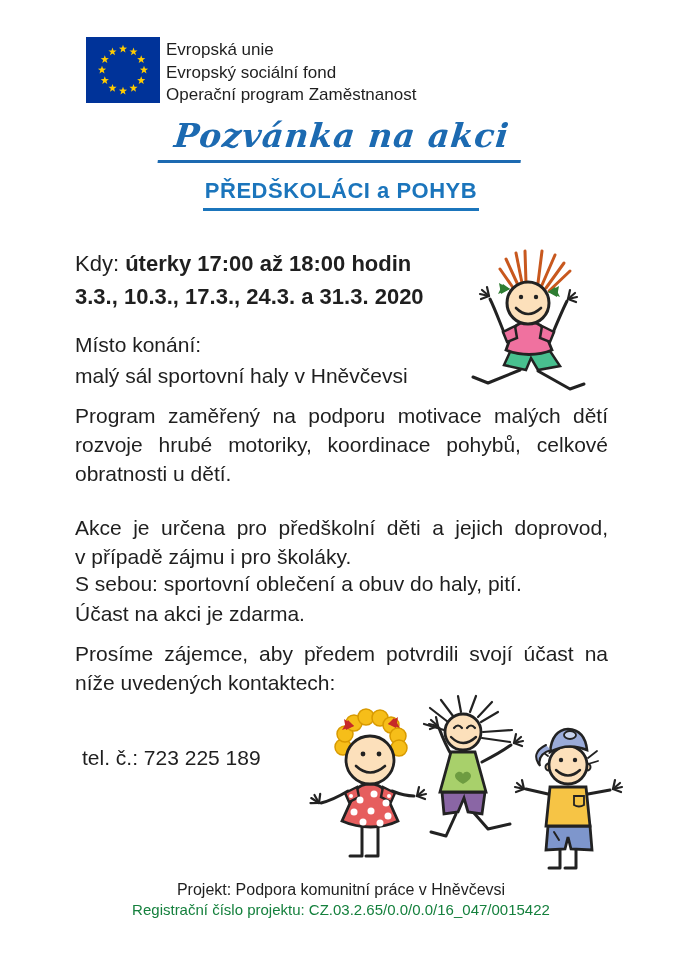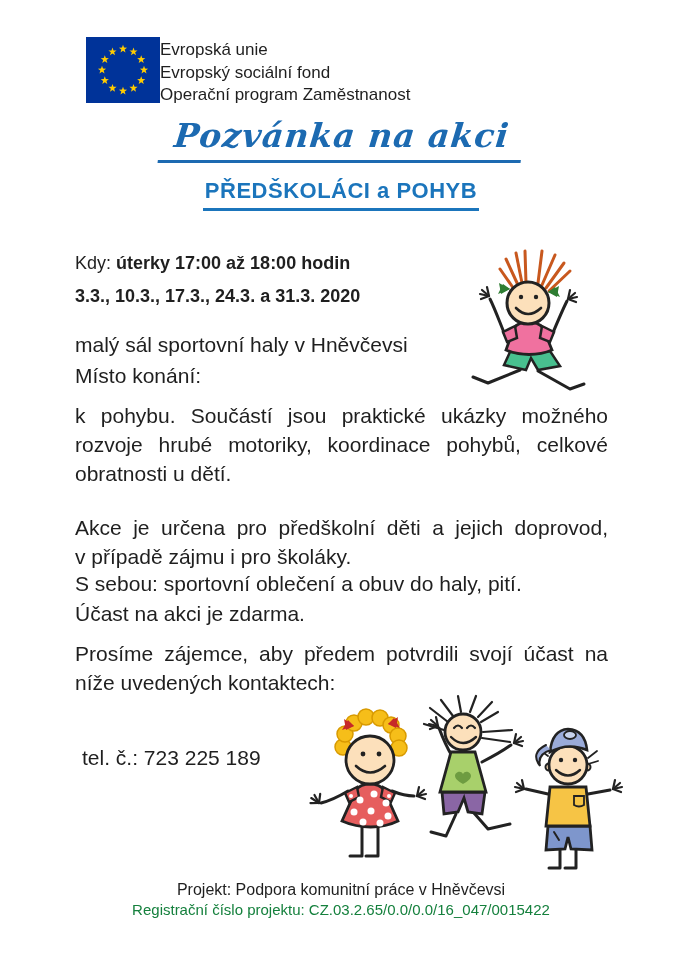--- a/index.html
+++ b/index.html
@@ -1,34 +1,34 @@
 <!DOCTYPE html>
 <html><head>
 <meta charset="utf-8">
 <style>
   html,body{margin:0;padding:0;background:#fff;}
   .page{position:relative;width:682px;height:960px;background:#ffffff;overflow:hidden;
         font-family:"Liberation Sans",sans-serif;color:#1f1f1f;}
 
   
-  .eu{position:absolute;left:86px;top:37px;display:flex;gap:0;align-items:flex-start;}
+  .eu{position:absolute;left:86px;top:37px;display:flex;gap:6px;align-items:flex-start;}
   .eu svg{display:block;}
   .eu-text{font-size:17px;line-height:22.5px;padding-top:2px;color:#1f1f1f;}
 
   
   .script-title{position:absolute;top:116px;left:0;width:100%;text-align:center;}
   .script-title span{display:inline-block;font-family:"DejaVu Serif",serif;font-style:italic;font-weight:bold;
         font-size:33px;letter-spacing:1px;color:#1c6ab1;border-bottom:3px solid #1c6ab1;
         padding:0 14px 5px;transform:skewX(-6deg);}
   .main-title{position:absolute;top:178px;left:0;width:100%;text-align:center;}
   .main-title span{display:inline-block;font-size:22px;font-weight:bold;letter-spacing:.5px;color:#1b75bc;
         border-bottom:3px solid #1b75bc;padding:0 2px 4px;}
 
   
-  .when{position:absolute;left:75px;top:247px;font-size:18px;line-height:33px;}
+  .when{position:absolute;left:75px;top:247px;font-size:22px;line-height:33px;}
   .b{font-weight:bold;}
   .place{position:absolute;left:75px;top:329px;font-size:21px;line-height:31px;}
   .para{position:absolute;left:75px;width:533px;font-size:21px;line-height:29px;}
   .jl{text-align:justify;text-align-last:justify;}
   .jl.last{text-align-last:left;}
   .p-program{top:401px;}
   .p-audience{top:513px;}
   .p-bring{top:569px;line-height:30px;}
   .p-rsvp{top:639px;}
   .contact-email{position:absolute;left:75px;top:696px;font-size:21px;}
@@ -79,26 +79,26 @@
   <div class="main-title">
     <span>PŘEDŠKOLÁCI a POHYB</span>
   </div>
 
   <div class="when">
     <div><span>Kdy: </span><span class="b">úterky 17:00 až 18:00 hodin</span></div>
     <div class="b">3.3., 10.3., 17.3., 24.3. a 31.3. 2020</div>
   </div>
 
   <div class="place">
+    <div>Místo konání:</div>
     <div>malý sál sportovní haly v Hněvčevsi</div>
-    <div>Místo konání:</div>
   </div>
 
   <div class="para p-program">
-    <div class="jl">k pohybu. Součástí jsou praktické ukázky možného</div>
+    <div class="jl">Program zaměřený na podporu motivace malých dětí</div>
     <div class="jl">rozvoje hrubé motoriky, koordinace pohybů, celkové</div>
     <div class="jl last">obratnosti u dětí.</div>
   </div>
 
   <div class="para p-bring">
     <div>S sebou: sportovní oblečení a obuv do haly, pití.</div>
     <div>Účast na akci je zdarma.</div>
   </div>
 
   <div class="para p-audience">

